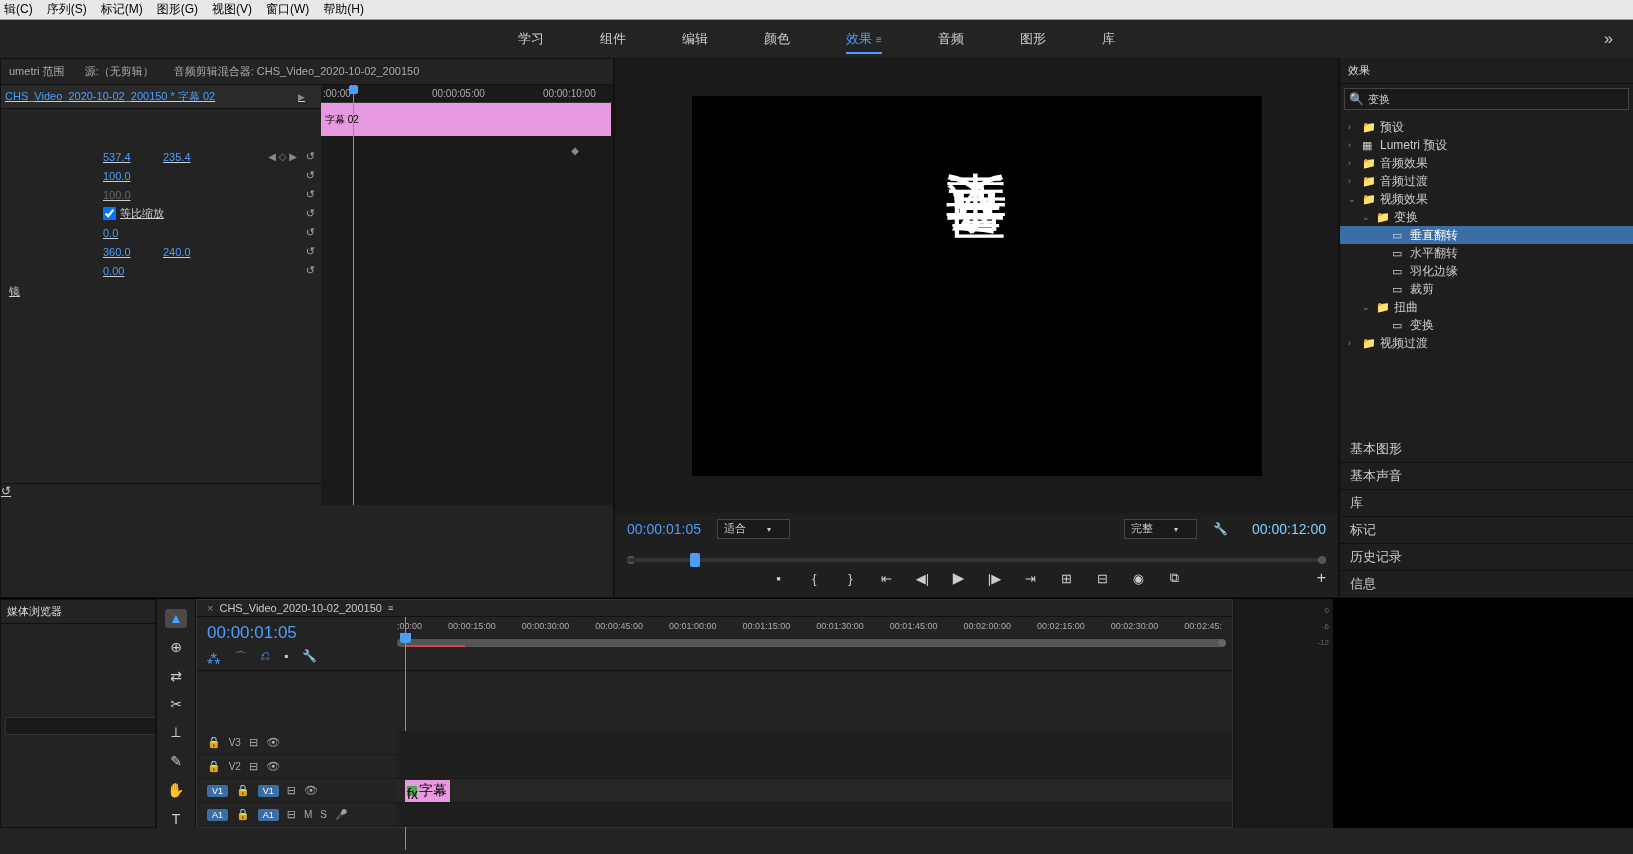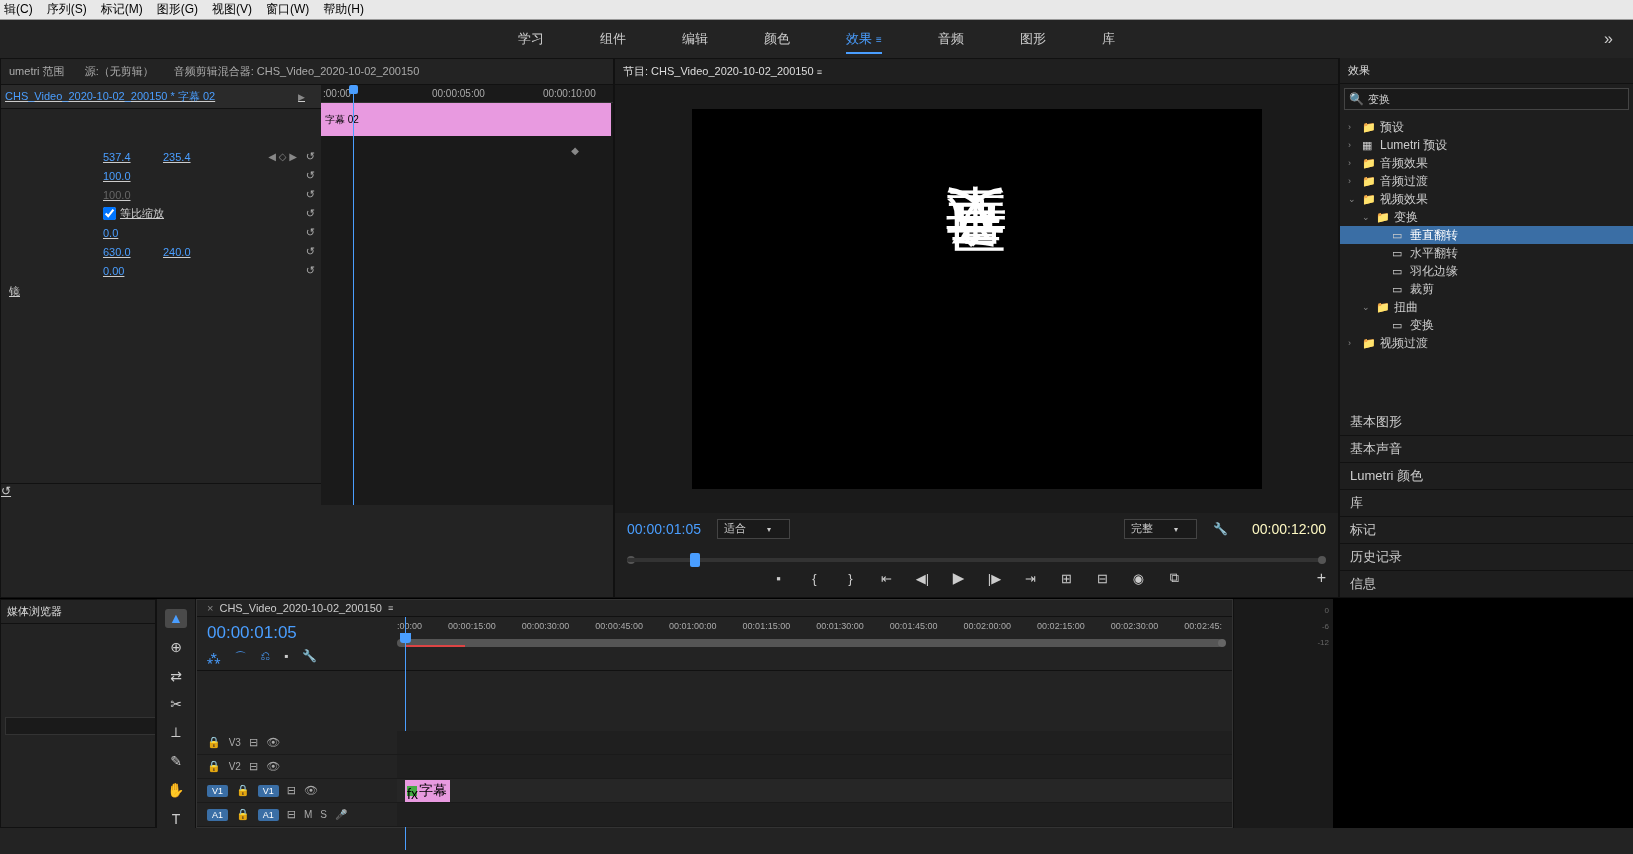--- a/index.html
+++ b/index.html
@@ -44,21 +44,21 @@
 
 .program { flex: 1; display: flex; flex-direction: column; background: #1f1f1f; }
 .monitor { flex: 1; background: #1a1a1a; display: flex; justify-content: center; align-items: center; position: relative; padding: 10px 0; }
 .video-bg { background: #000; width: 570px; height: 380px; display: flex; justify-content: center; align-items: center; }
 .vert-text { color: #fff; font-size: 62px; writing-mode: vertical-rl; transform: scaleY(-1); letter-spacing: 0; font-weight: 400; font-family: "Microsoft YaHei", sans-serif; }
 .monitor-footer { padding: 4px 12px 10px 12px; }
 .mf-row1 { display: flex; align-items: center; gap: 16px; height: 24px; }
 .tc-blue { color: #4a9eff; font-size: 14px; }
 .mf-select { background: #1a1a1a; border: 1px solid #444; color: #ccc; font-size: 11px; padding: 1px 18px 1px 6px; height: 20px; position: relative; cursor: pointer; }
 .mf-wrench { color: #aaa; cursor: pointer; }
-.mf-tc-right { color: #fef9c3; font-size: 14px; margin-left: auto; }
+.mf-tc-right { color: #7dd3fc; font-size: 14px; margin-left: auto; }
 .mf-timeline { height: 22px; position: relative; margin: 2px 0; }
 .mf-track { position: absolute; top: 15px; left: 0; right: 0; height: 4px; background: #333; border-radius: 2px; }
 .mf-thumb { position: absolute; top: 10px; left: 9%; width: 10px; height: 14px; background: #4a9eff; border-radius: 2px; }
 .mf-end { position: absolute; top: 13px; width: 8px; height: 8px; background: #555; border-radius: 50%;}
 .mf-buttons { display: flex; justify-content: center; gap: 20px; align-items: center; position: relative; margin-top: 4px;}
 .mf-btn { color: #ccc; font-size: 13px; cursor: pointer; width: 16px; text-align: center; }
 .mf-plus { position: absolute; right: 0; color: #ccc; font-size: 16px; cursor: pointer; }
 
 .bottom { display: flex; height: 230px; border-top: 1px solid #000;}
 .bins { width: 156px; background: #232323; display:flex; flex-direction:column;}
@@ -160,21 +160,21 @@
               <input type="checkbox" checked="" style=""> 
               <span>等比缩放</span>
             </span>
           <span class="reset">↺</span>
         </div>
         <div class="ec-item">
           <span class="val">0.0</span>
           <span class="reset">↺</span>
         </div>
         <div class="ec-item">
-          <span class="val">630.0</span>
+          <span class="val">360.0</span>
           <span class="val">240.0</span>
           <span class="reset">↺</span>
         </div>
         <div class="ec-item">
           <span class="val">0.00</span>
           <span class="reset">↺</span>
         </div>
         <div style="padding:4px 8px;color:#ccc;font-size:11px">镜</div>
         <div style="height:35px;position:relative;border-top:1px solid #111;margin-top:180px">
           <span class="reset" style="right:6px">↺</span>
@@ -188,23 +188,20 @@
           <span style="position:absolute;left:76%">00:00:10:00</span>
         </div>
         <div class="mini-clip">字幕 02</div>
         <div class="mini-play"></div>
         <div style="position:absolute;right:34px;top:60px;color:#888;font-size:10px">◆</div>
       </div>
     </div>
   </div>
 
   <div class="program panel">
-    <div class="panel-tabs">
-      <span class="panel-tab active"><span>节目: CHS_Video_2020-10-02_200150</span> <span style="font-size:9px">≡</span></span>
-    </div>
     <div class="monitor">
       <div class="video-bg">
         <div class="vert-text">章文厚垂</div>
       </div>
     </div>
     <div class="monitor-footer">
       <div class="mf-row1">
         <span class="tc-blue">00:00:01:05</span>
         <span class="mf-select"><span>适合</span> <span style="font-size:8px;margin-left:18px">▾</span></span>
         <span class="mf-select" style="margin-left:auto"><span>完整</span> <span style="font-size:8px;margin-left:18px">▾</span></span>
@@ -307,21 +304,20 @@
           </div>
           <div class="tree-row" data-depth="0">
             <span class="tree-toggle">›</span>
             <span class="tree-icon">📁</span>
             <span>视频过渡</span>
           </div>
         </div>
     </div>
     <div class="stack-tab">基本图形</div>
     <div class="stack-tab">基本声音</div>
-    <div class="stack-tab">Lumetri 颜色</div>
     <div class="stack-tab">库</div>
     <div class="stack-tab">标记</div>
     <div class="stack-tab">历史记录</div>
     <div class="stack-tab">信息</div>
   </div>
 </div>
 
 <div class="bottom">
   <div class="bins panel">
     <div class="bins-tabs">

